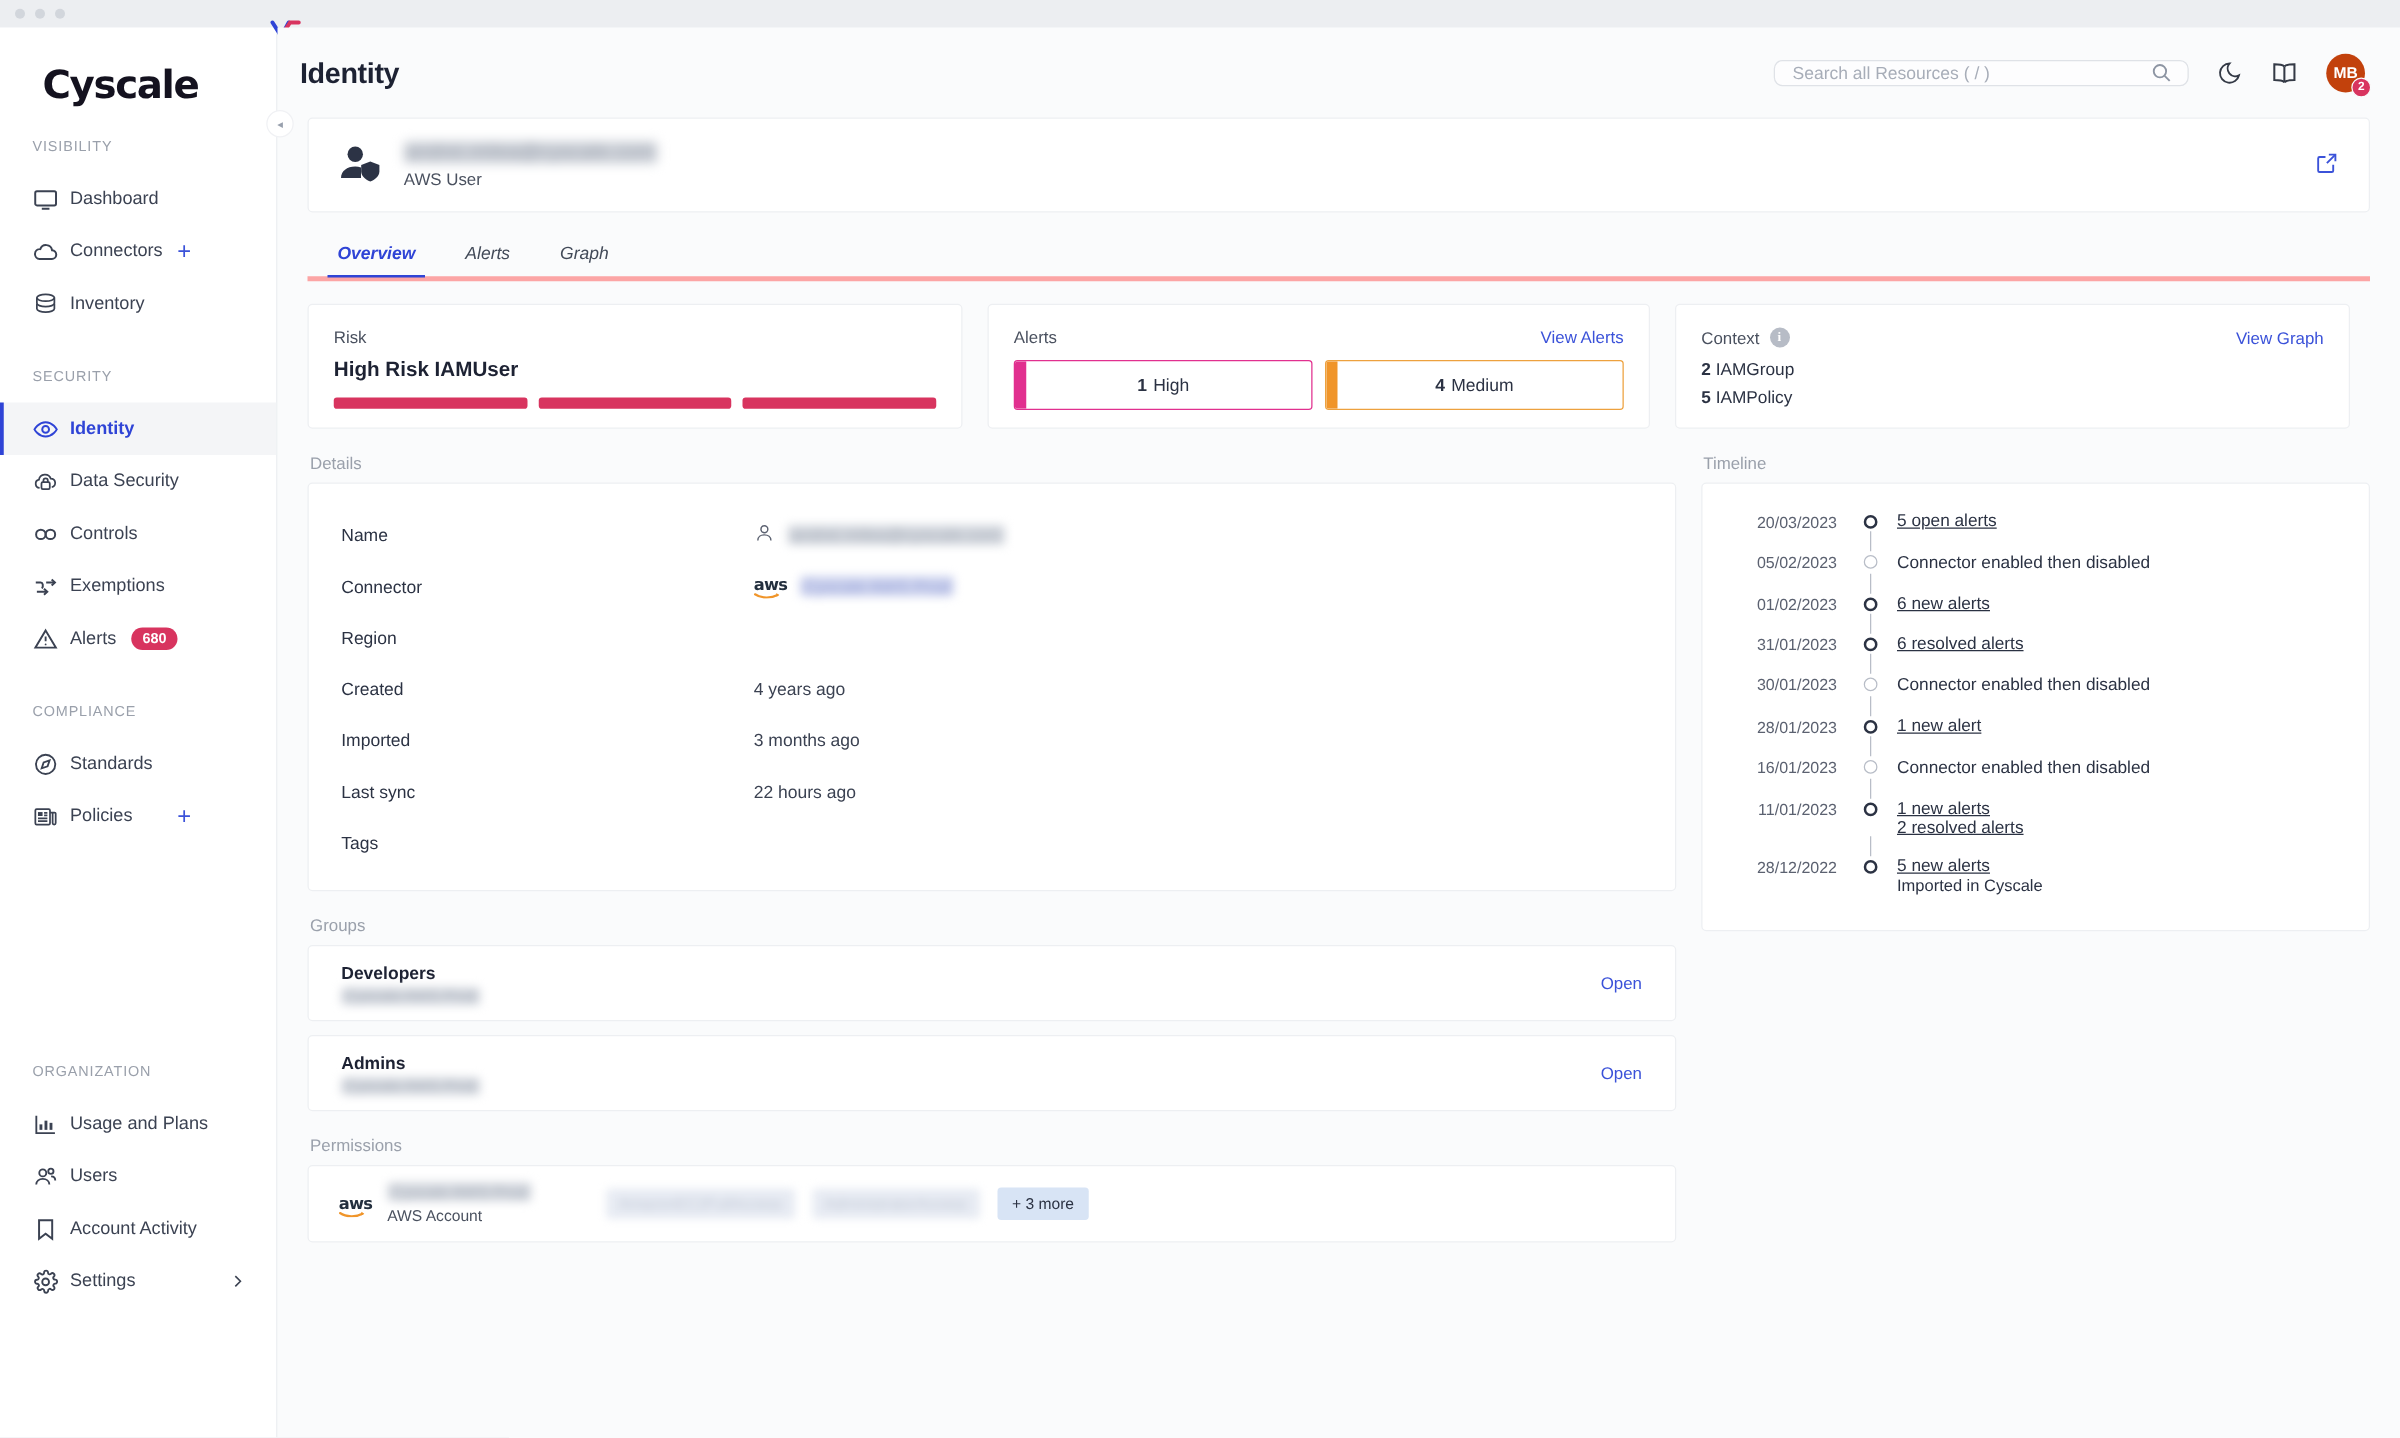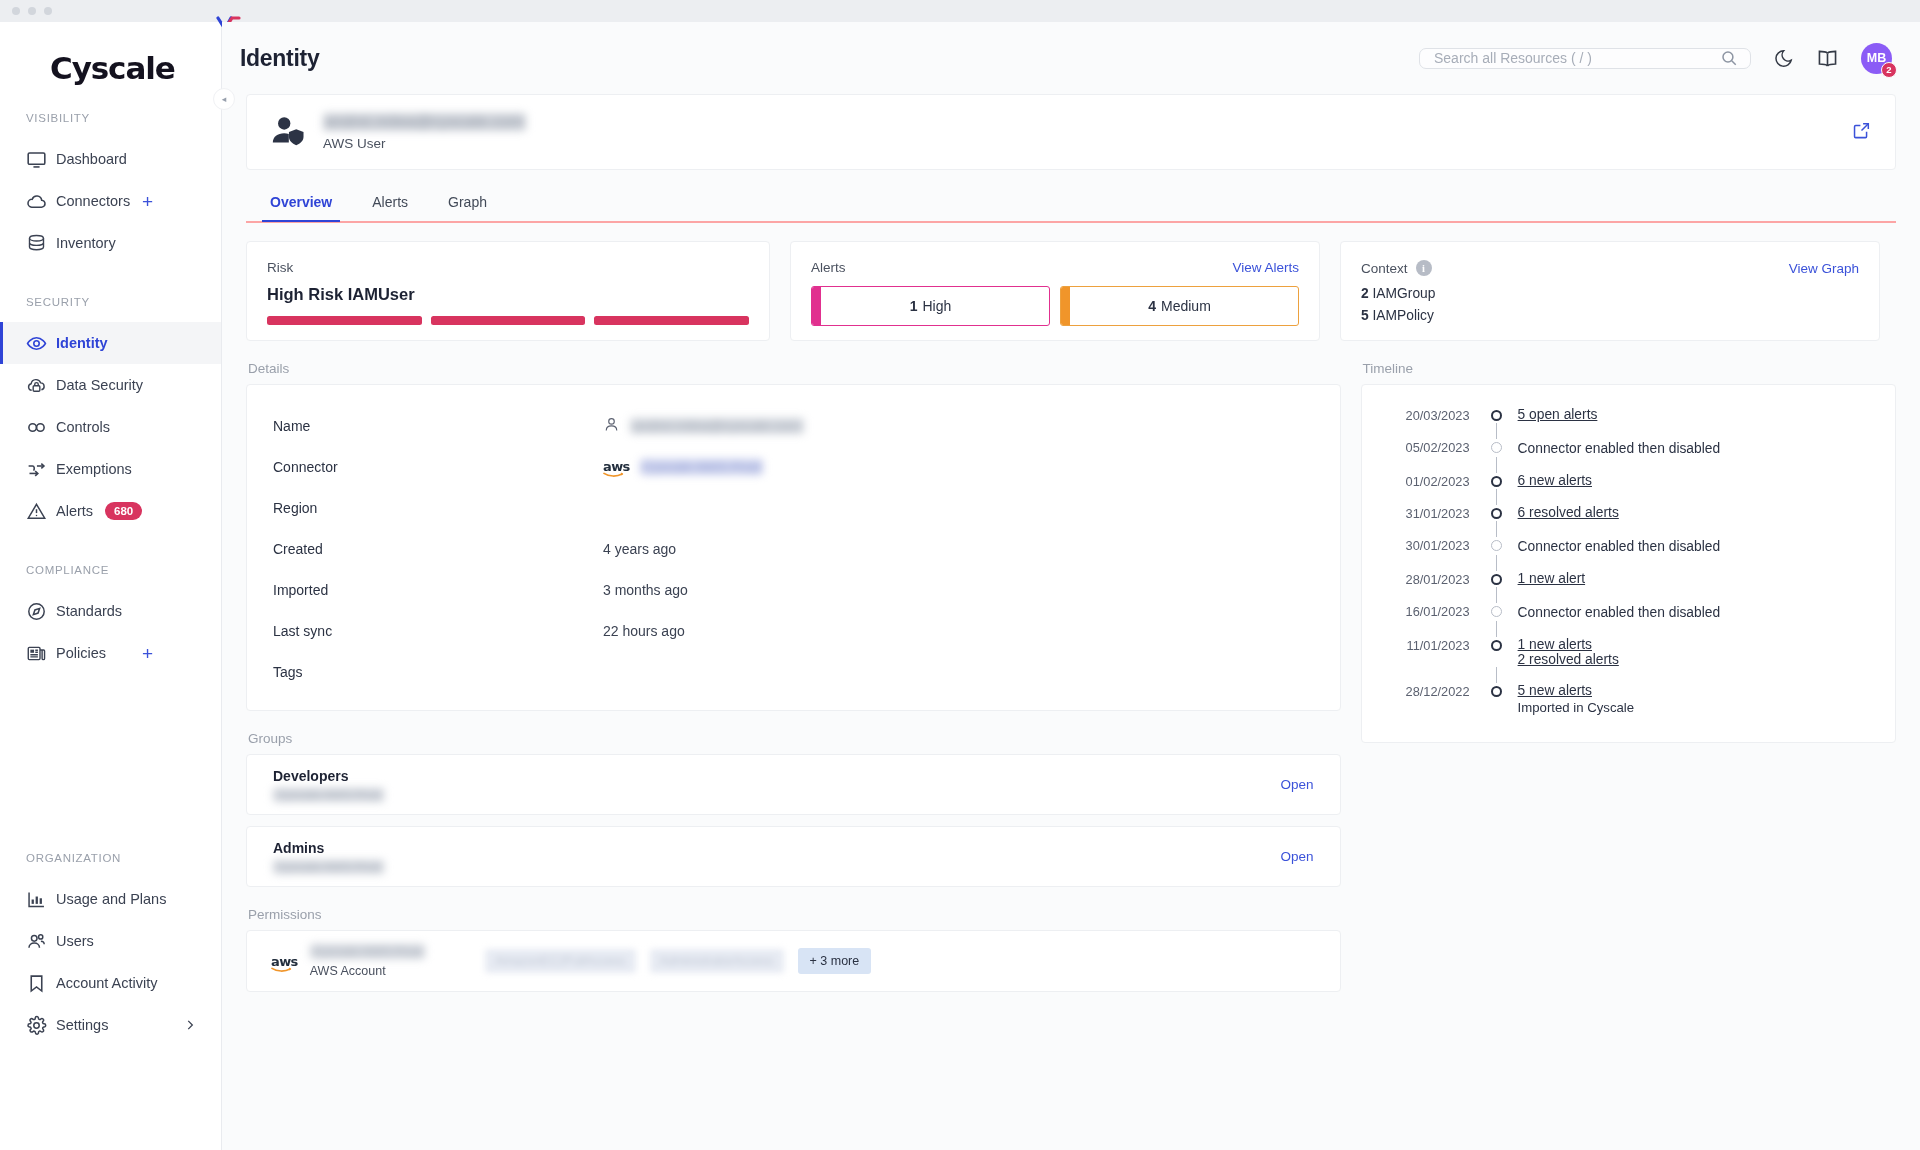--- a/index.html
+++ b/index.html
@@ -19,21 +19,21 @@
   .tl-dots { position: absolute; left: 12px; top: 7px; display: flex; gap: 8px; }
   .tl-dots span {
     width: 8px; height: 8px; border-radius: 50%; background: #d2d6dc; display: block;
   }
 
   
   .sidebar {
     position: absolute; left: 0; top: 22px; width: 222px; height: 1128px;
     background: #ffffff; border-right: 1px solid #e9ebef;
   }
-  .logo-wrap { padding: 28px 0 0 50px; }
+  .logo-wrap { padding: 28px 0 0 34px; }
   .logo {
     font-size: 31px; font-weight: 700; color: #14121f; letter-spacing: -1.1px;
     display: inline-block; position: relative; font-family: "DejaVu Sans", sans-serif;
   }
   .logo-check { position: absolute; right: -21px; top: -6px; }
 
   .nav-group-title {
     font-size: 11.5px; color: #9aa0ab; letter-spacing: 0.7px;
     padding-left: 26px; font-weight: 400;
   }
@@ -84,21 +84,21 @@
     background: #fdfdfe; display: flex; align-items: center; padding: 0 12px 0 14px;
   }
   .searchbox input {
     border: none; outline: none; background: transparent; flex: 1;
     font-size: 14px; color: #3b4252; font-family: "Liberation Sans", sans-serif;
   }
   .searchbox input::placeholder { color: #a7adb8; }
   .icon-btn { color: #343a46; display: flex; align-items: center; cursor: pointer; }
   .avatar {
     position: relative; width: 31px; height: 31px; border-radius: 50%;
-    background: #8b5cf6; color: #fff; font-size: 12.5px; font-weight: 700;
+    background: #c2410c; color: #fff; font-size: 12.5px; font-weight: 700;
     display: flex; align-items: center; justify-content: center; cursor: pointer;
   }
   .avatar .nbadge {
     position: absolute; right: -5px; bottom: -4px; width: 16px; height: 16px;
     border-radius: 50%; background: #d8345f; color: #fff; font-size: 9.5px;
     font-weight: 700; display: flex; align-items: center; justify-content: center;
     border: 1.5px solid #fafbfc;
   }
 
   .content { padding: 0 24px; }
@@ -111,21 +111,21 @@
   .ident-avatar { margin-right: 16px; color: #2c3345; display: flex; }
   .ident-name {
     font-size: 16px; color: #1d2233; filter: blur(4.2px);
     background: #cfd3da; border-radius: 3px; color: #9aa1ad;
     padding: 0 2px; letter-spacing: 0.3px;
   }
   .ident-sub { font-size: 13.5px; color: #4a515f; margin-top: 5px; }
   .ext-link-btn { position: absolute; right: 24px; top: 26px; color: #3b52d9; cursor: pointer; }
 
   .tabs { display: flex; gap: 8px; margin-top: 14px; padding-left: 8px;
-          border-bottom: 2px solid #fca5a5; }
+          border-bottom: 4px solid #fca5a5; font-style: italic; }
   .tab {
     padding: 10px 16px 11px; font-size: 14px; color: #424a58; cursor: pointer;
     position: relative;
   }
   .tab.active { color: #2f44d6; font-weight: 700; }
   .tab.active::after {
     content: ""; position: absolute; left: 8px; right: 8px; bottom: -1px; height: 2.5px;
     background: #2f44d6;
   }
 

